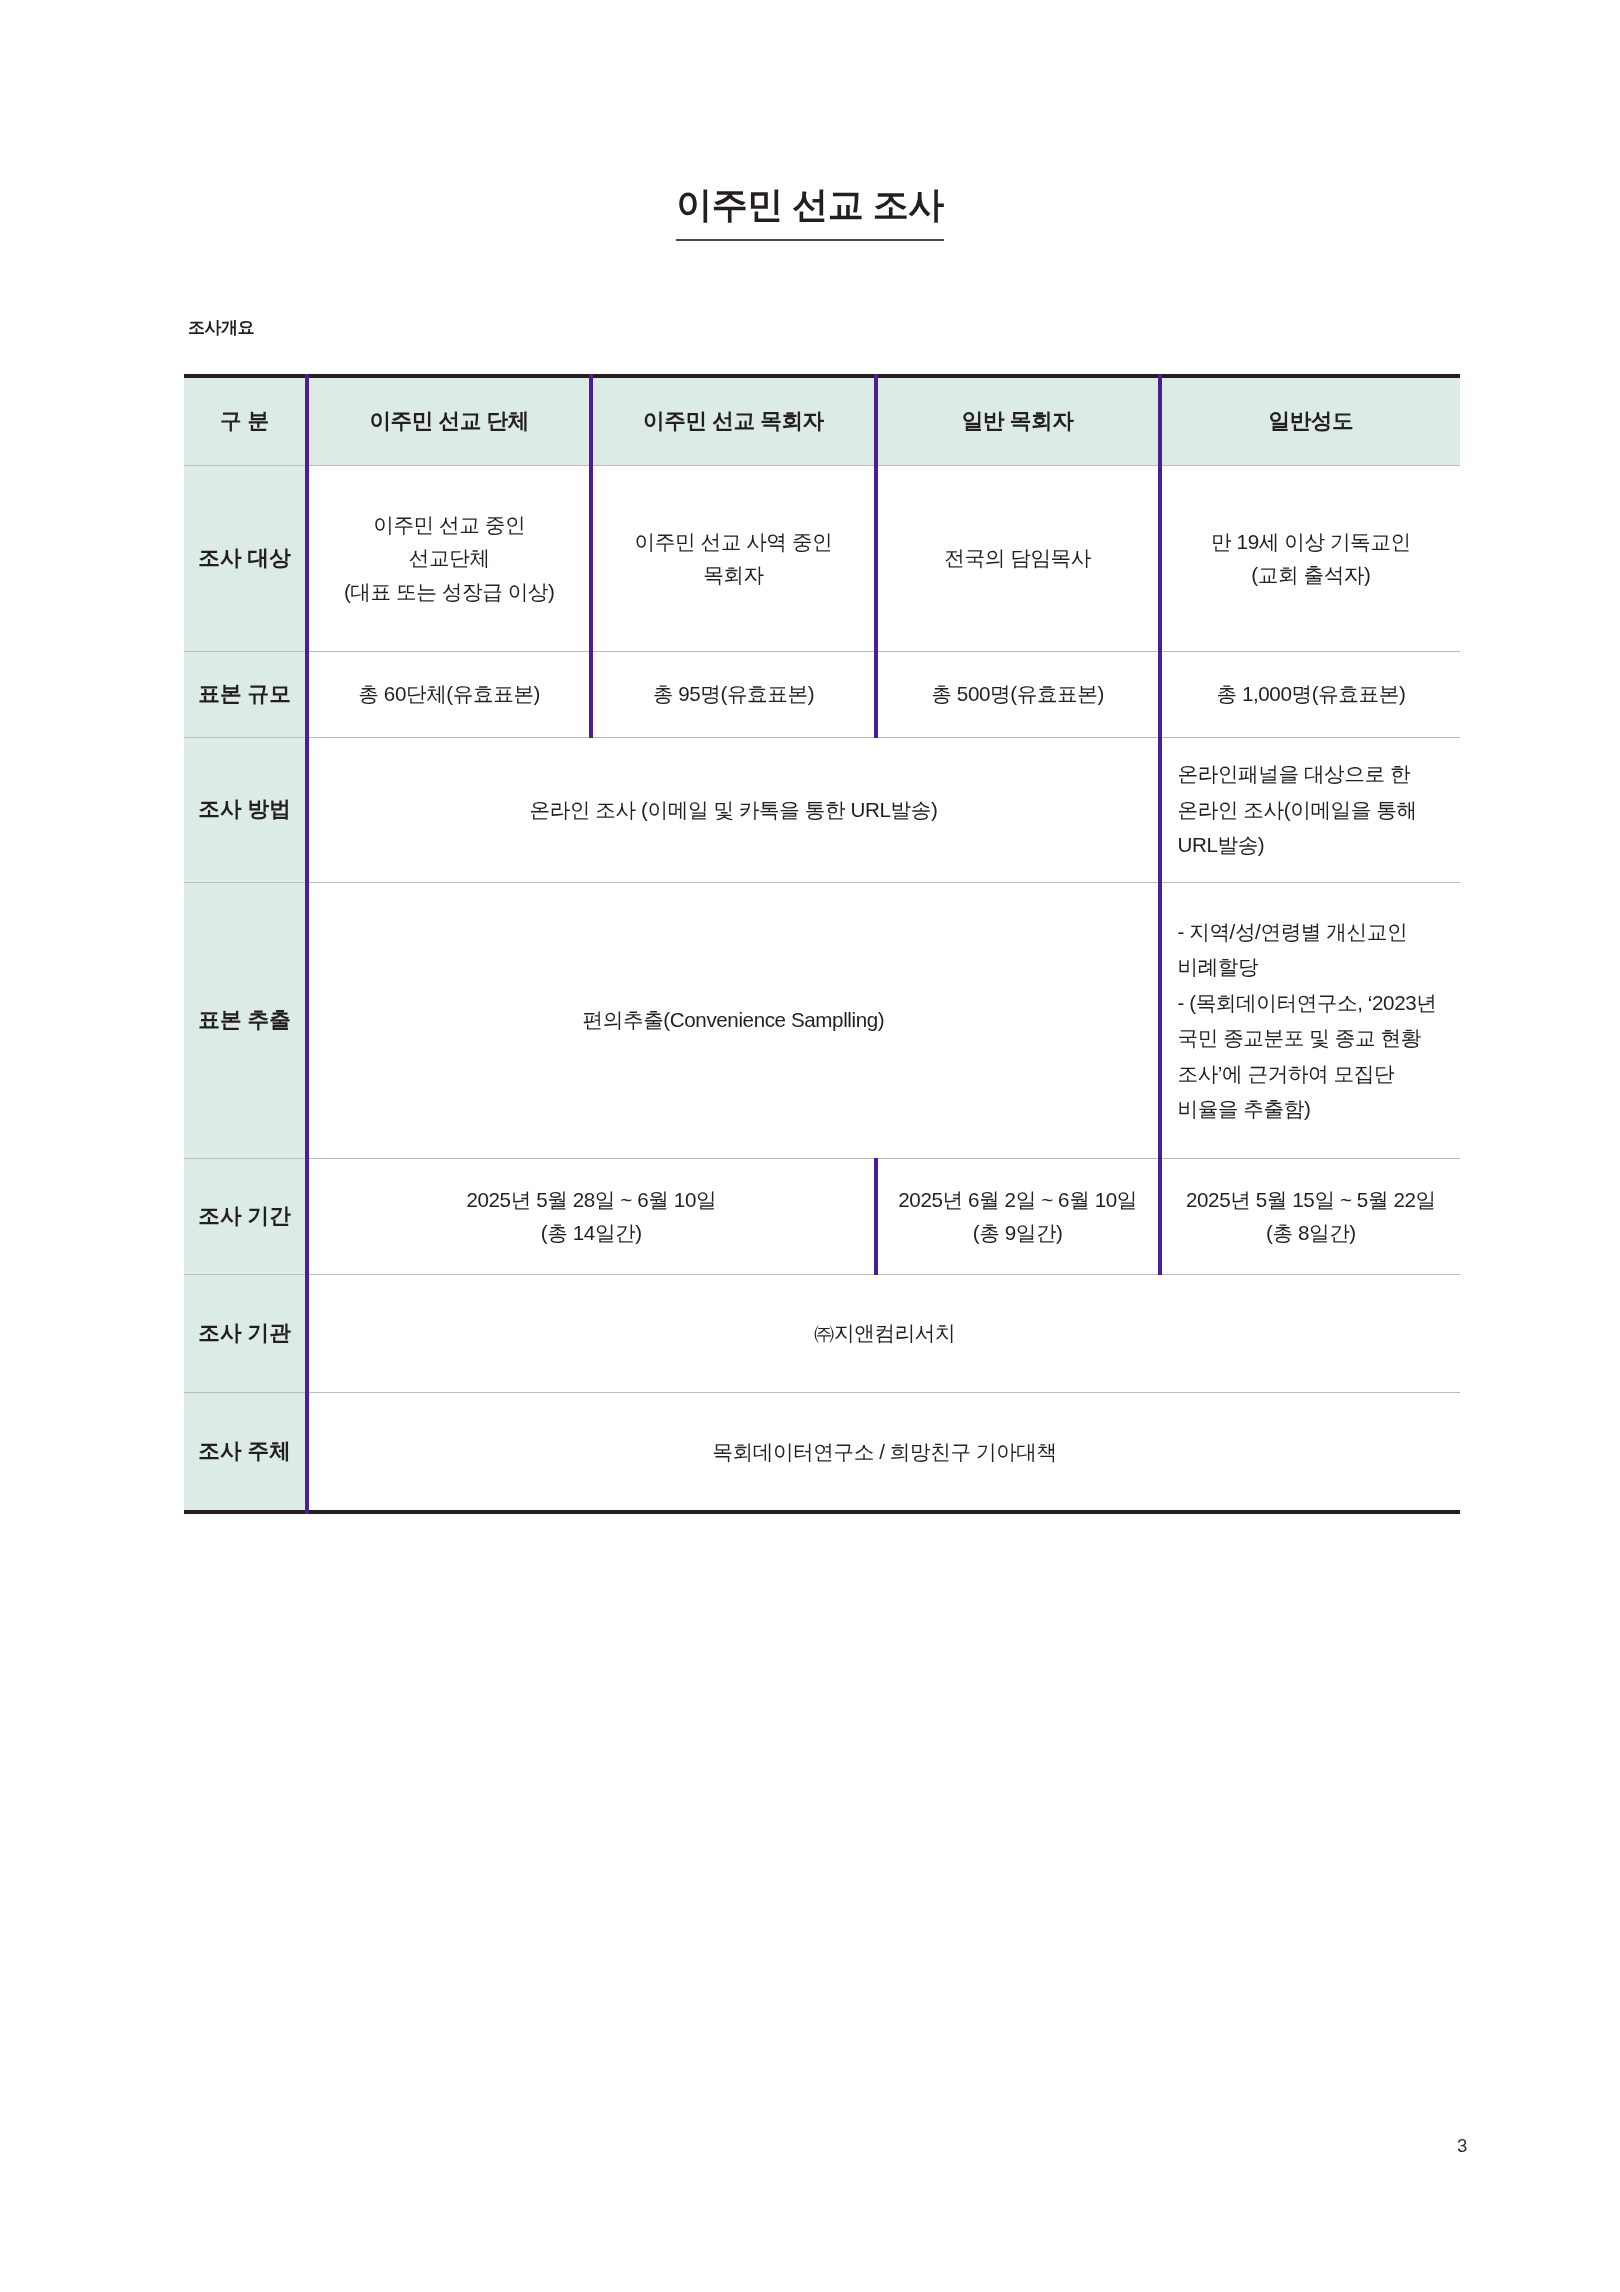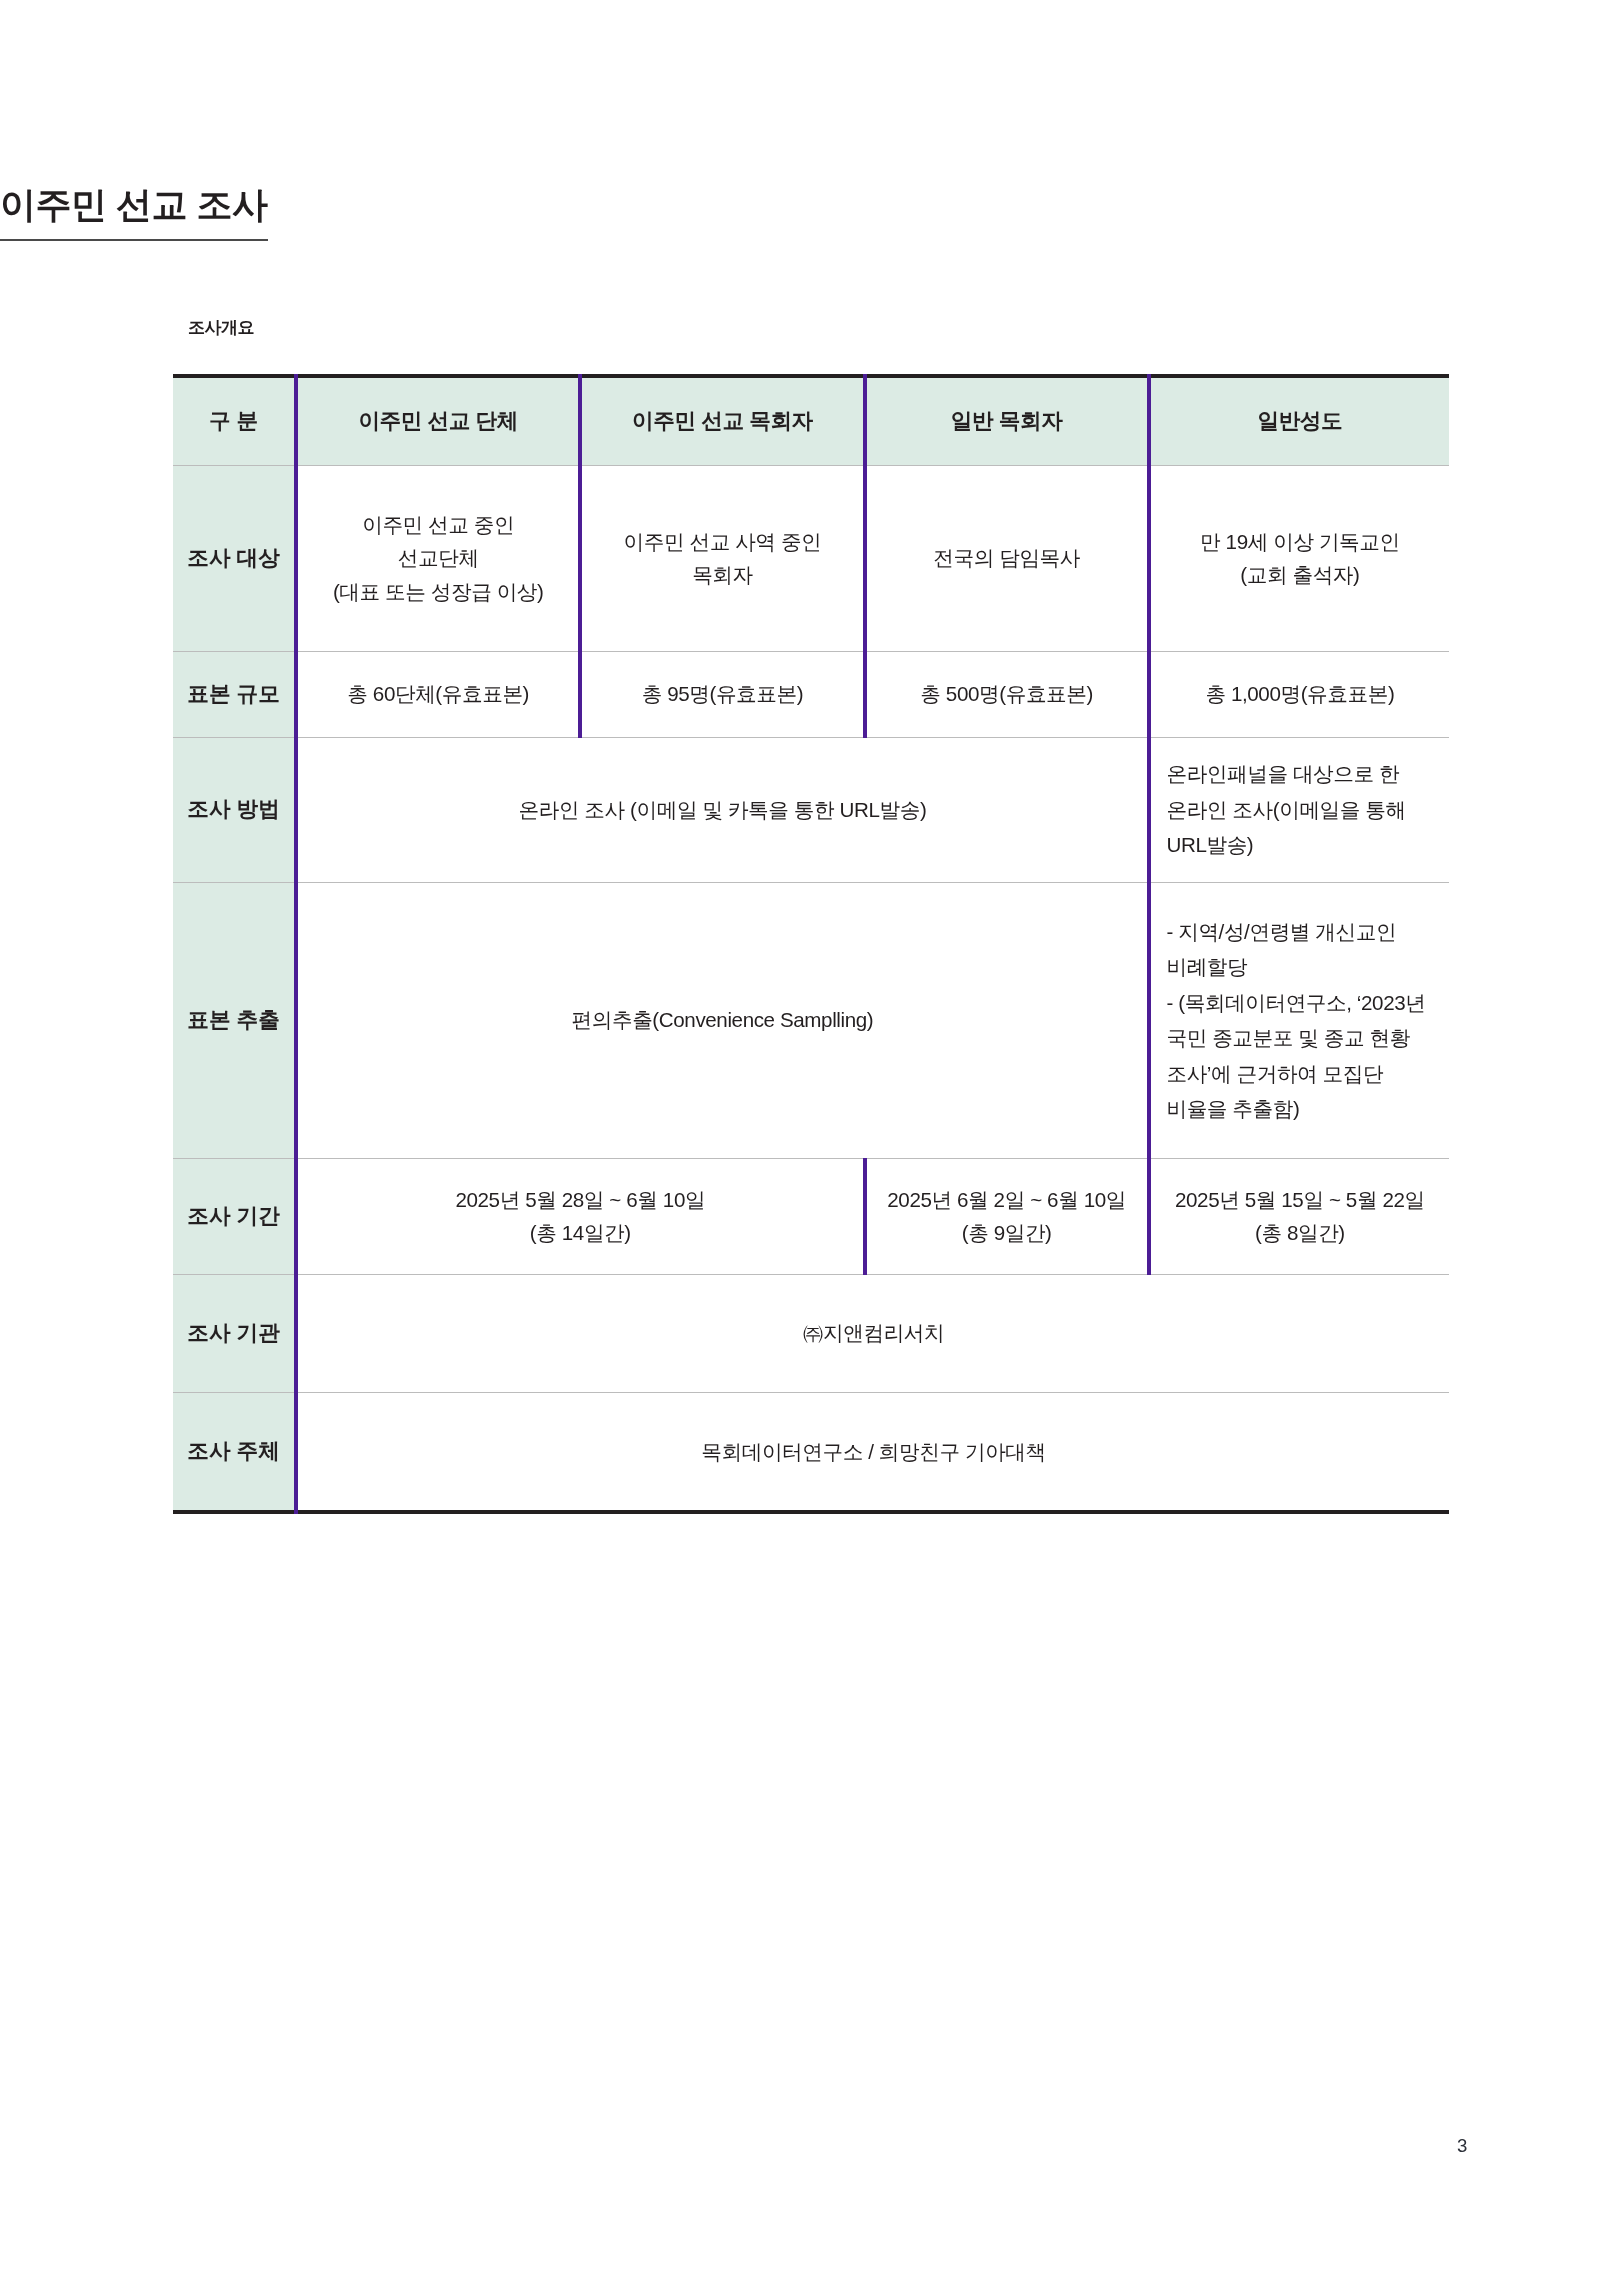--- a/index.html
+++ b/index.html
@@ -22,21 +22,21 @@
     height: 2293px;
     box-sizing: border-box;
   }
 
   
   .doc-title-wrap {
     position: absolute;
     top: 182px;
     left: 0;
     width: 1620px;
-    text-align: left;
+    text-align: center;
   }
   .doc-title {
     display: inline-block;
     font-size: 36px;
     font-weight: bold;
     letter-spacing: -0.5px;
     color: #231f20;
     padding-bottom: 11.8px;
     border-bottom: 2px solid #4a4a4a;
     line-height: 1.25;
@@ -59,20 +59,21 @@
     top: 374px;
     left: 173px;
     width: 1276px;
   }
   table.survey {
     width: 1276px;
     border-collapse: collapse;
     table-layout: fixed;
     border-top: 4.9px solid #231f20;
     border-bottom: 4.9px solid #231f20;
+    margin-left: 11px;
   }
   table.survey td {
     border: 1px solid #bcbcbc;
     border-left: none;
     border-right: none;
     font-size: 20.6px;
     line-height: 1.62;
     text-align: center;
     vertical-align: middle;
     padding: 9.8px 11.8px;

